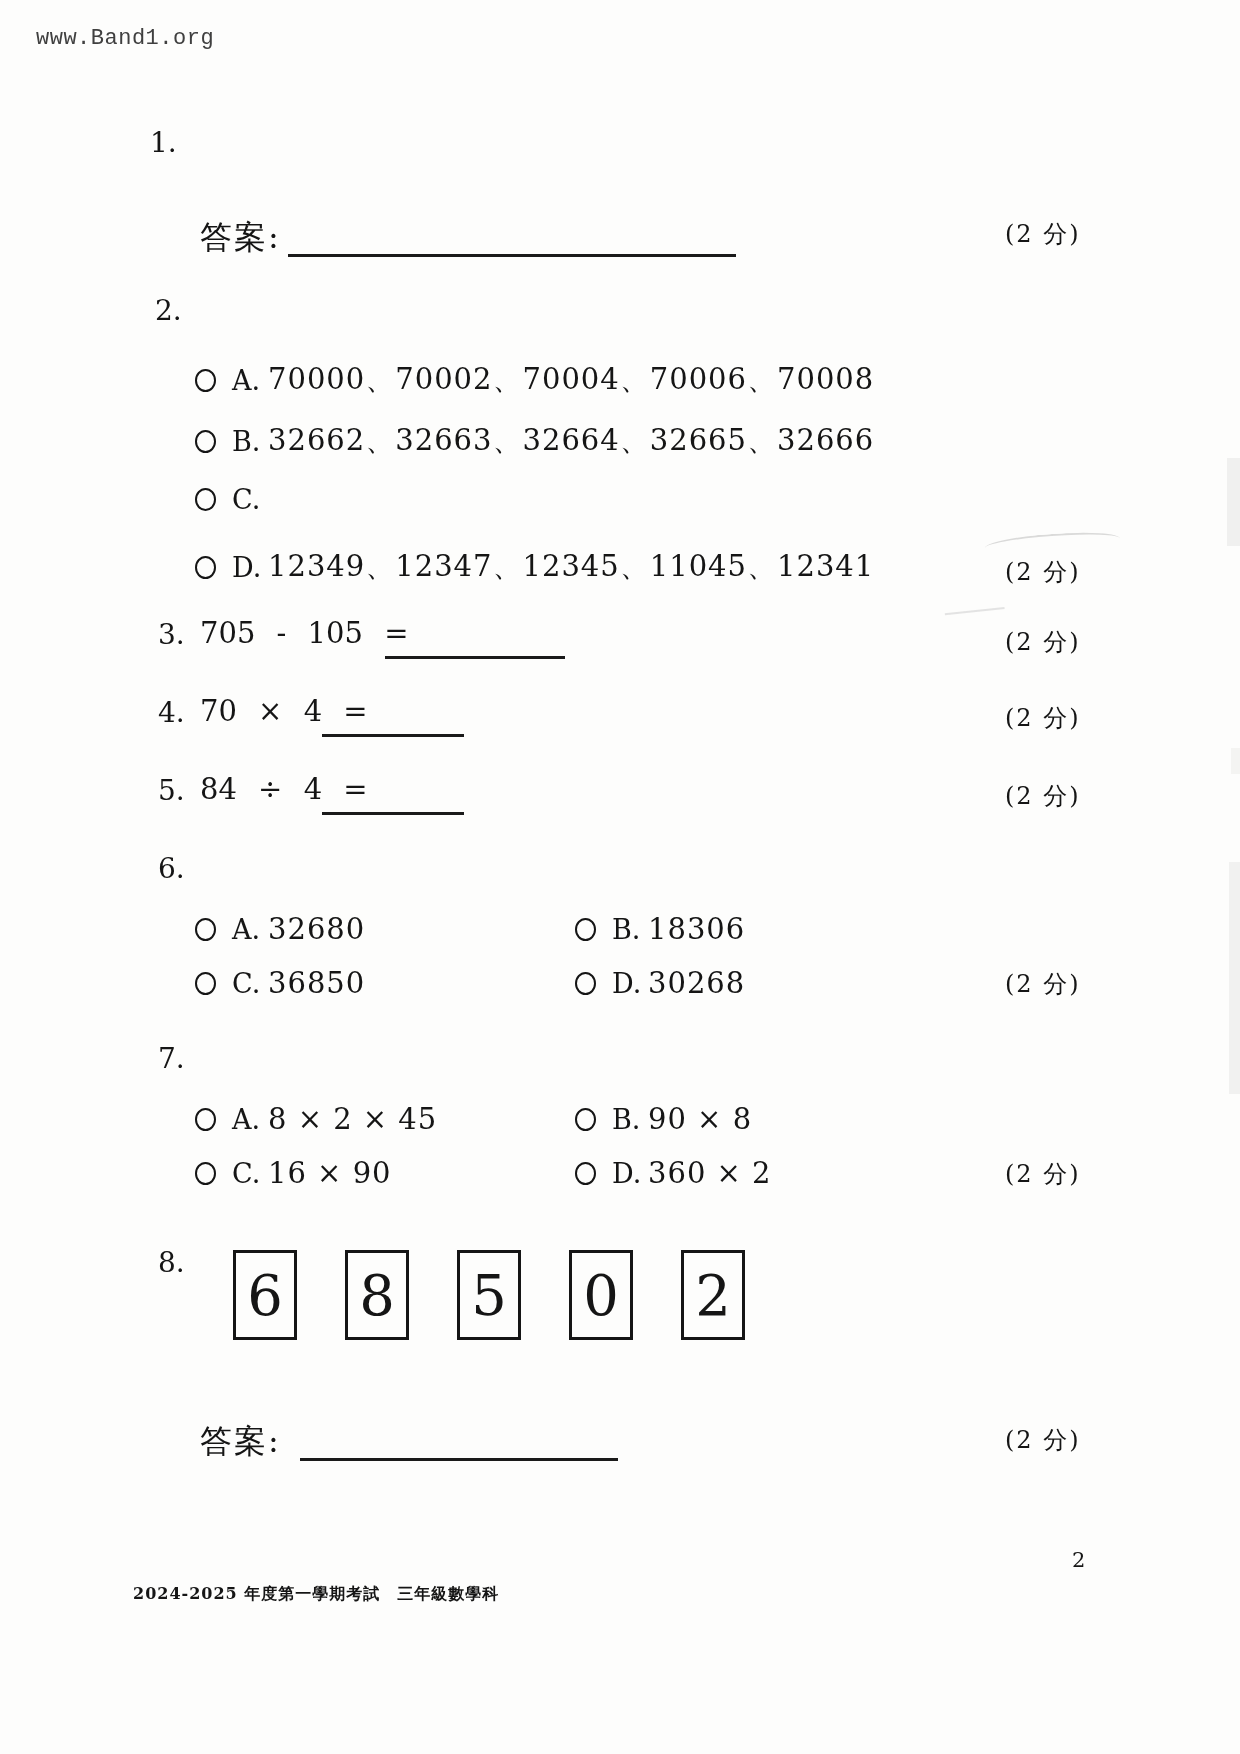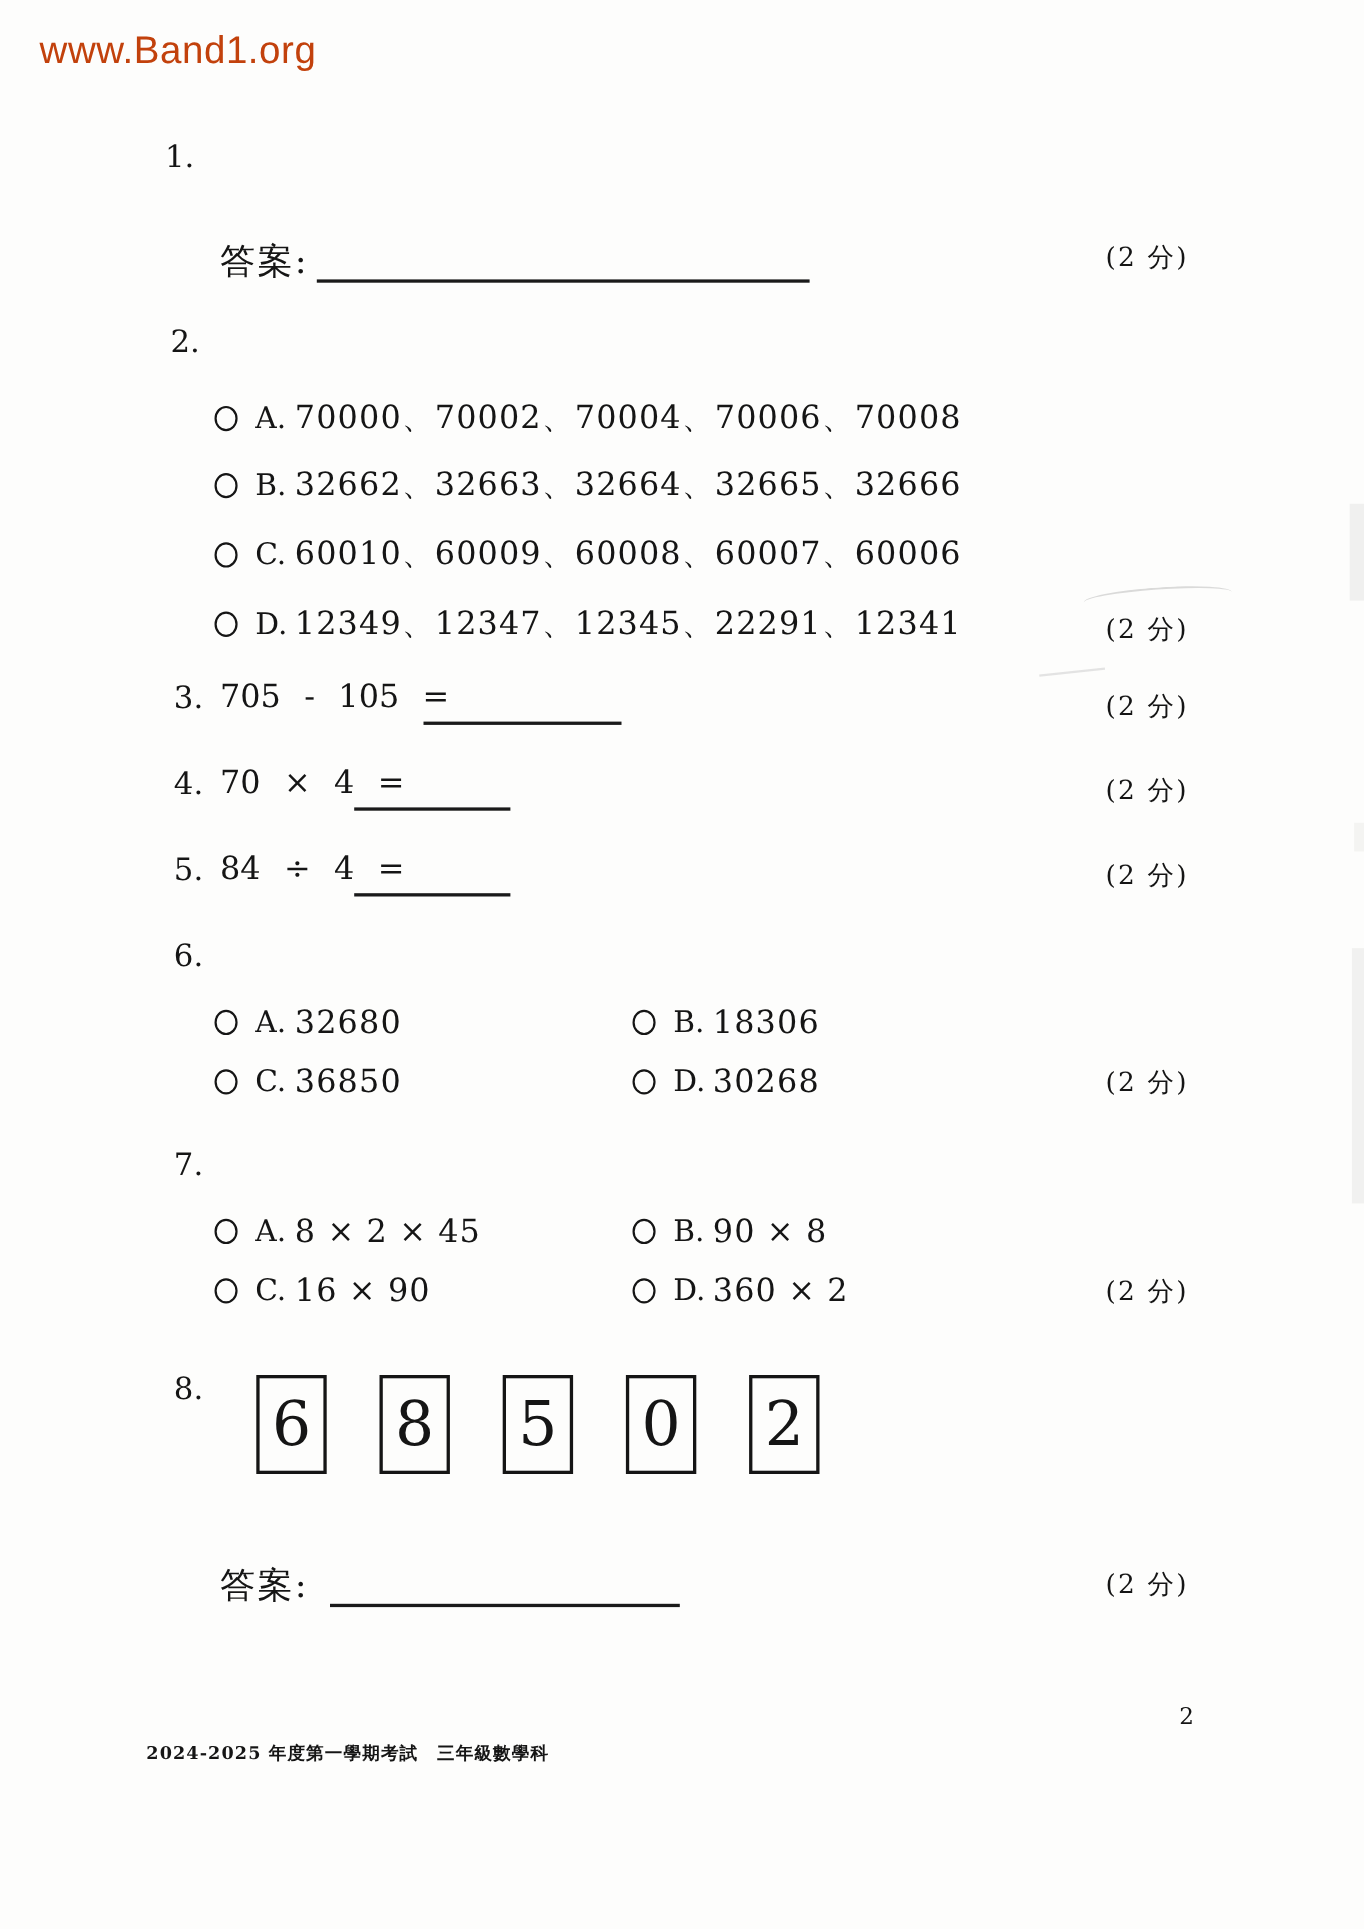--- a/index.html
+++ b/index.html
@@ -3,22 +3,22 @@
 <meta charset="utf-8">
 <style>
   html,body { margin:0; padding:0; background:#ffffff; }
   .page {
     position:relative; width:1240px; height:1754px;
     background:#fdfdfc; color:#151515; overflow:hidden;
     font-family:"DejaVu Serif","Liberation Serif",serif;
   }
   .abs { position:absolute; }
   .watermark {
-    font-family:Liberation Sans, sans-serif;
-    font-size:35px; color:#c2410c; letter-spacing:0.5px;
+    font-family:Liberation Mono, monospace;
+    font-size:22px; color:#404040; letter-spacing:0.5px;
   }
   .qnum  { font-size:28px; }
   .qtext { font-size:28px; letter-spacing:1px; white-space:nowrap; }
   .expr  { font-size:29px; word-spacing:12px; white-space:nowrap; }
   .ansrow{ font-size:32px; letter-spacing:2px; }
   .marks { font-size:24px; letter-spacing:2px; white-space:nowrap; }
   .u     { border-bottom:2.5px solid #151515; padding-bottom:2px; }
   .blank { border-bottom:3px solid #1a1a1a; height:28px; }
   .opt   { display:flex; align-items:center; white-space:nowrap; }
   .circle{
@@ -66,26 +66,25 @@
     <span class="optval">70000、70002、70004、70006、70008</span>
   </div>
   <div class="abs opt" style="left:195px; top:421px">
     <span class="circle"></span>
     <span class="letter">B.</span>
     <span class="optval">32662、32663、32664、32665、32666</span>
   </div>
   <div class="abs opt" style="left:195px; top:484px">
     <span class="circle"></span>
     <span class="letter">C.</span>
-    <span class="optval">60010、60009、60008、60007、60006</span>
   </div>
   <div class="abs opt" style="left:195px; top:547px">
     <span class="circle"></span>
     <span class="letter">D.</span>
-    <span class="optval">12349、12347、12345、22291、12341</span>
+    <span class="optval">12349、12347、12345、11045、12341</span>
   </div>
   <div class="abs marks" style="left:1005px; top:556px">(2 分)</div>
 
   <div class="abs qnum" style="left:158px; top:618px">3.</div>
   <div class="abs expr" style="left:200px; top:616px">705 - 105 =</div>
   <div class="abs blank" style="left:385px; top:628px; width:180px"></div>
   <div class="abs marks" style="left:1005px; top:626px">(2 分)</div>
 
   <div class="abs qnum" style="left:158px; top:696px">4.</div>
   <div class="abs expr" style="left:200px; top:694px">70 × 4 =</div>

